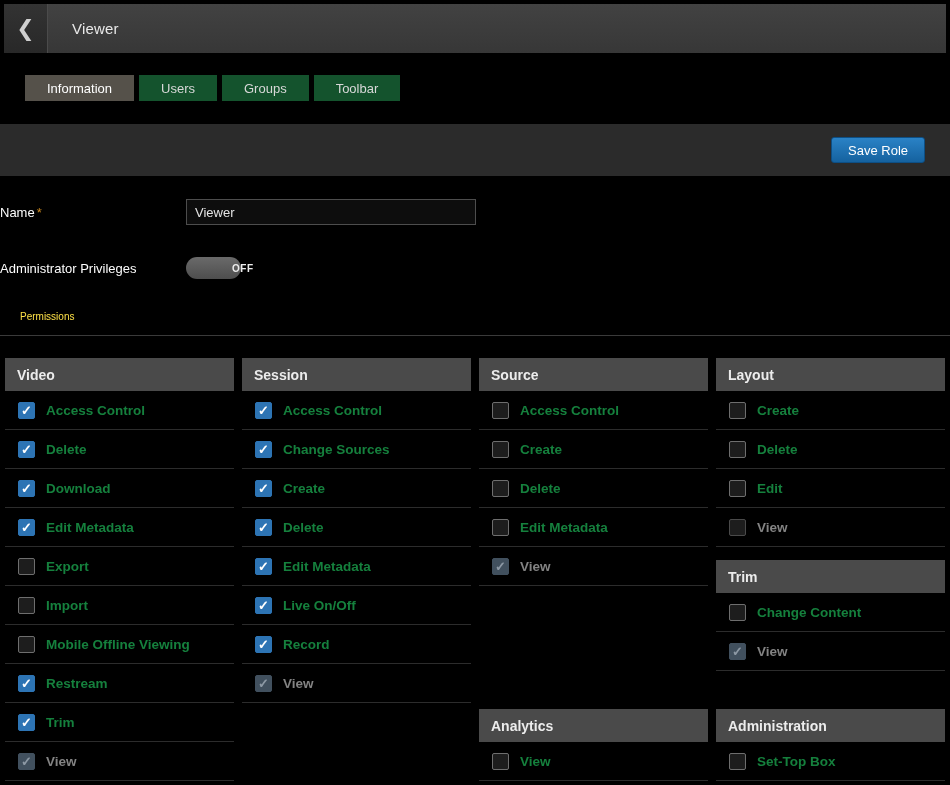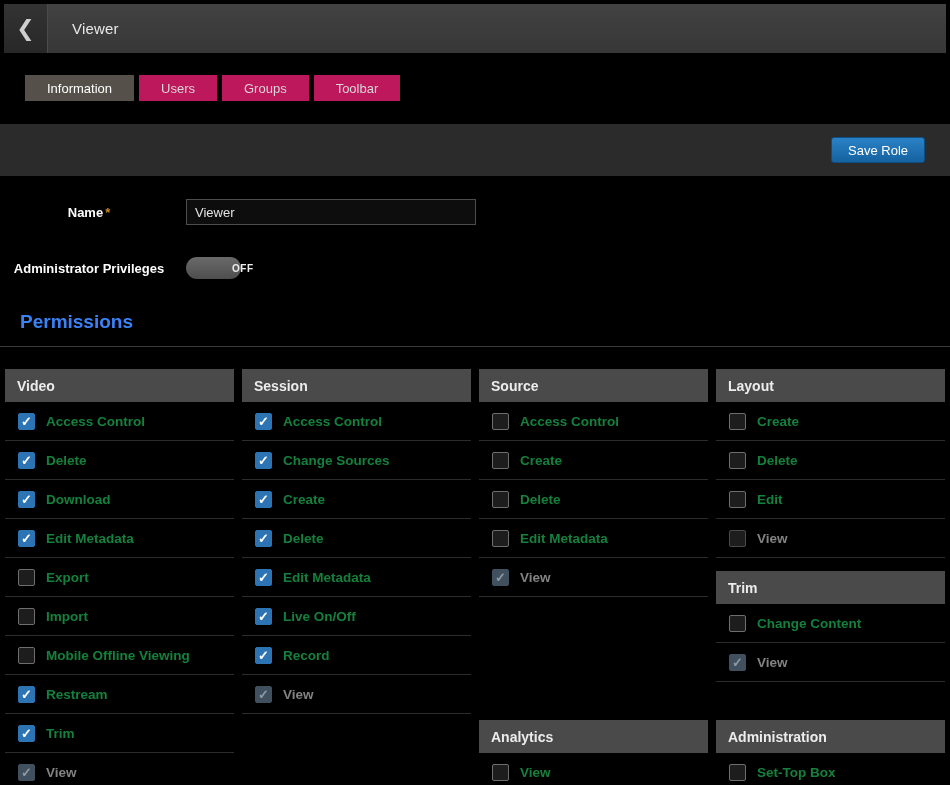--- a/index.html
+++ b/index.html
@@ -23,61 +23,61 @@
     color:#cfcfcf; font-size:22px; cursor:pointer;
     display:flex; align-items:center; justify-content:center;
     font-family:"DejaVu Sans", sans-serif;
   }
   .topbar h1 { margin-left:24px; font-size:15px; font-weight:normal; color:#e8e8e8; letter-spacing:.2px; }
 
   
   .tabs { margin:22px 0 0 25px; display:flex; gap:5px; height:26px; }
   .tab {
     border:none; padding:0 22px; font-size:13px;
-    background:#be185d; color:#d8d8d8; cursor:pointer; height:26px;
+    background:#14532d; color:#d8d8d8; cursor:pointer; height:26px;
     font-family:"Liberation Sans", sans-serif;
   }
   .tab.active { background:#55514a; color:#fff; }
 
   
   .actionbar { margin-top:23px; height:52px; background:#2b2b2b; position:relative;padding-left:30px; }
   .save-btn {
     position:absolute; right:25px; top:13px; height:26px; padding:0 16px;
     background:linear-gradient(#2a82c6,#15629f);
     border:1px solid #0d4f85; border-radius:3px;
     color:#fff; font-size:13px; cursor:pointer;
     font-family:"Liberation Sans", sans-serif;
   }
 
   
   .form-row { display:flex; align-items:center; }
   .form-row.name { margin-top:23px; }
   .form-row.admin { margin-top:32px; }
   .form-label {
-    width:178px; text-align:center; font-size:13px; font-weight:bold; color:#fdfdfd;
+    width:178px; text-align:left; font-size:13px; font-weight:normal; color:#fdfdfd;
   }
   .req { color:#c9881f; margin-left:2px; }
   .name-input {
     margin-left:8px; width:290px; height:26px;
     background:#0d0d0d; border:1px solid #4d4d4d; color:#e4e4e4;
     font-size:13px; padding:0 8px; font-family:"Liberation Sans", sans-serif;
   }
   .toggle {
     margin-left:8px; width:55px; height:22px; border-radius:11px;
     background:linear-gradient(#6a6a6a,#4e4e4e);
     display:flex; align-items:center; cursor:pointer;gap:38px;
   }
   .knob {
     width:18px; height:18px; border-radius:50%; margin-left:2px;
     background:linear-gradient(#e8e8e8,#bdbdbd);
   }
   .toggle-state { font-size:10px; font-weight:bold; color:#ececec; margin-left:6px; letter-spacing:.5px; }
 
   
-  .perm-title { margin:32px 0 0 20px; font-size:19px; font-weight:bold; color:#3b82f6; }
+  .perm-title { margin:32px 0 0 20px; font-size:10px; font-weight:normal; color:#fde047; }
   .divider { margin-top:13px; border-bottom:1px solid #3a3a3a; }
   .perm-grid { margin:22px 5px 0 5px; display:flex; gap:8px;font-weight:bold; }
   .perm-col { flex:1; display:flex; flex-direction:column; height:423px; }
   .perm-group + .perm-group { margin-top:13px; }
   .perm-group.push-bottom { margin-top:auto; }
   .group-header {
     height:33px; background:#4a4a4a; color:#ececec; font-size:14px;
     display:flex; align-items:center; padding-left:12px;
   }
   .perm-row {

